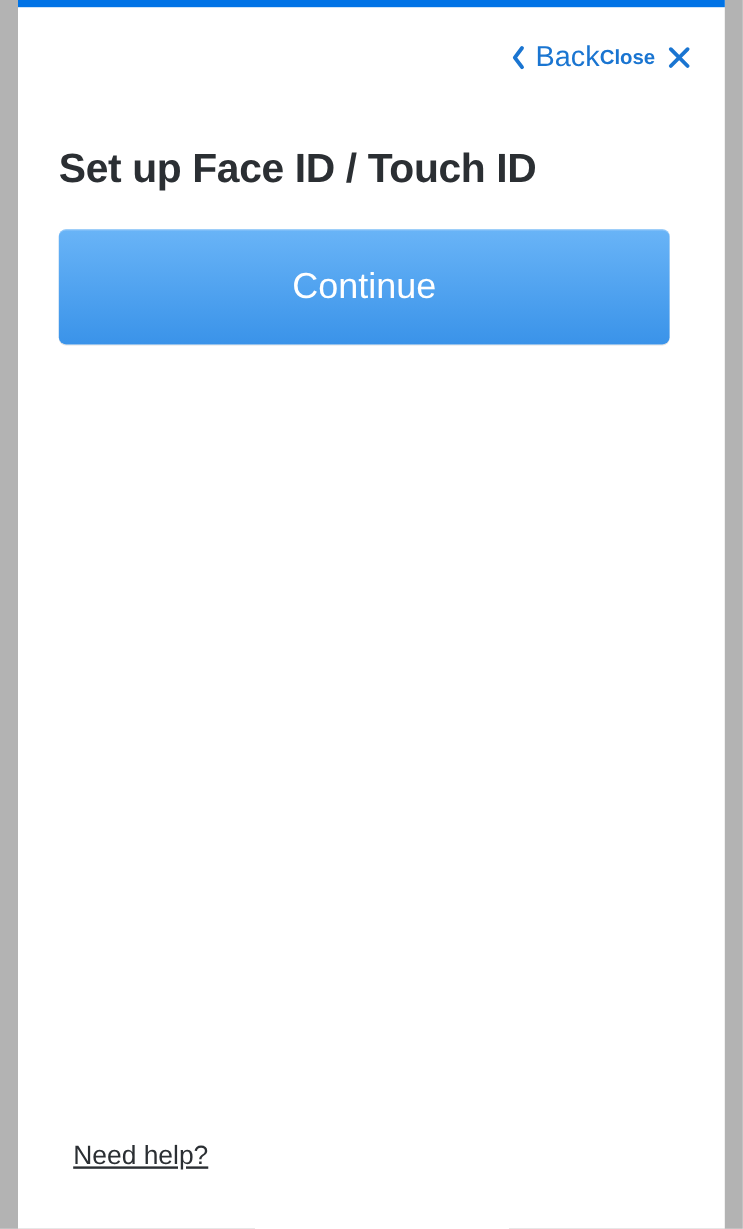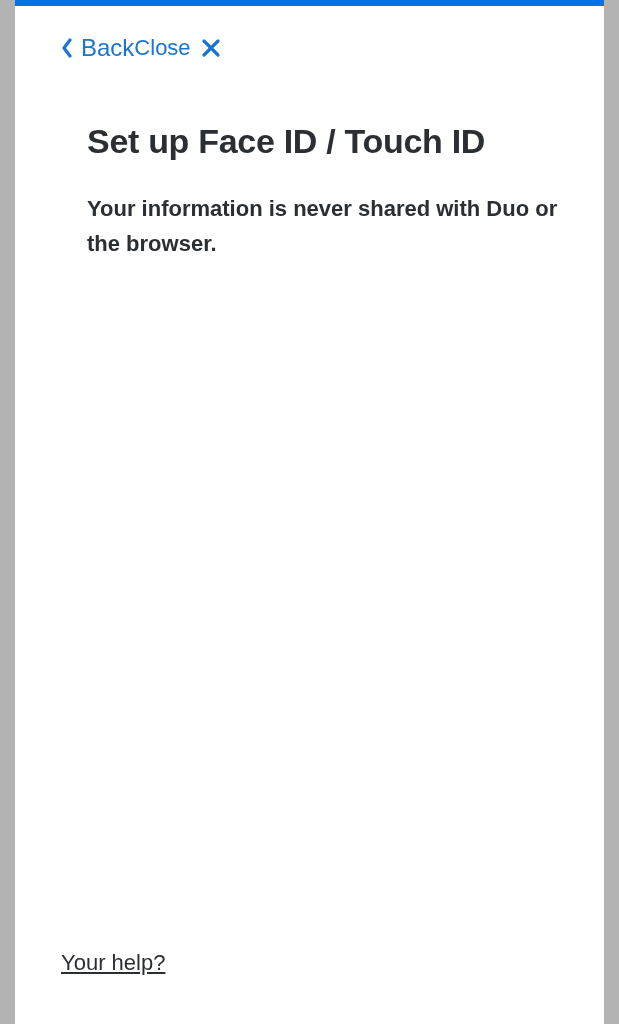--- a/index.html
+++ b/index.html
@@ -22,46 +22,46 @@
       flex-direction: column;
       margin: 0 auto;
     }
     .top-bar {
       width: 100%;
       height: 6px;
       background: #0073e6;
     }
     .header-row {
       display: flex;
-      justify-content: flex-start;
+      justify-content: flex-end;
       align-items: center;
-      padding: 28px 60px 0 46px;
+      padding: 28px 28px 0 46px;
     }
     .back-btn {
       display: flex;
       align-items: center;
       gap: 8px;
       color: #1a75d1;
       font-size: 24px;
       font-weight: 400;
       cursor: pointer;
     }
     .close-btn {
       display: flex;
       align-items: center;
       gap: 10px;
       color: #1a75d1;
-      font-size: 22px;
-      font-weight: 400;
+      font-size: 17px;
+      font-weight: 700;
       cursor: pointer;
     }
     .chevron-left-icon svg { width: 12px; height: 20px; display:block; }
     .close-x-icon svg { width: 20px; height: 20px; display:block; }
     .content {
-      padding: 60px 46px 0 72px;
+      padding: 60px 46px 0 34px;
       flex: 1 1 auto;
     }
     .title {
       font-size: 34px;
       font-weight: 700;
       color: #2b2f33;
       letter-spacing: -0.3px;
       margin-bottom: 30px;
     }
     .desc {
@@ -127,19 +127,19 @@
         <svg viewBox="0 0 20 20" fill="none" stroke="#1a75d1" stroke-width="3.2" stroke-linecap="round">
           <line x1="3" y1="3" x2="17" y2="17"></line>
           <line x1="17" y1="3" x2="3" y2="17"></line>
         </svg>
       </span>
     </div>
   </div>
 
   <div class="content">
     <h1 class="title">Set up Face ID / Touch ID</h1>
-    <p class="bold-desc">Your information is never shared with Duo or the browser.</p>
+    <button class="continue-btn">Continue</button>
   </div>
 
   <div class="footer-row">
-    <a class="help-link">Your help?</a>
+    <a class="help-link">Need help?</a>
   </div>
 </div>
 
 </body></html>

